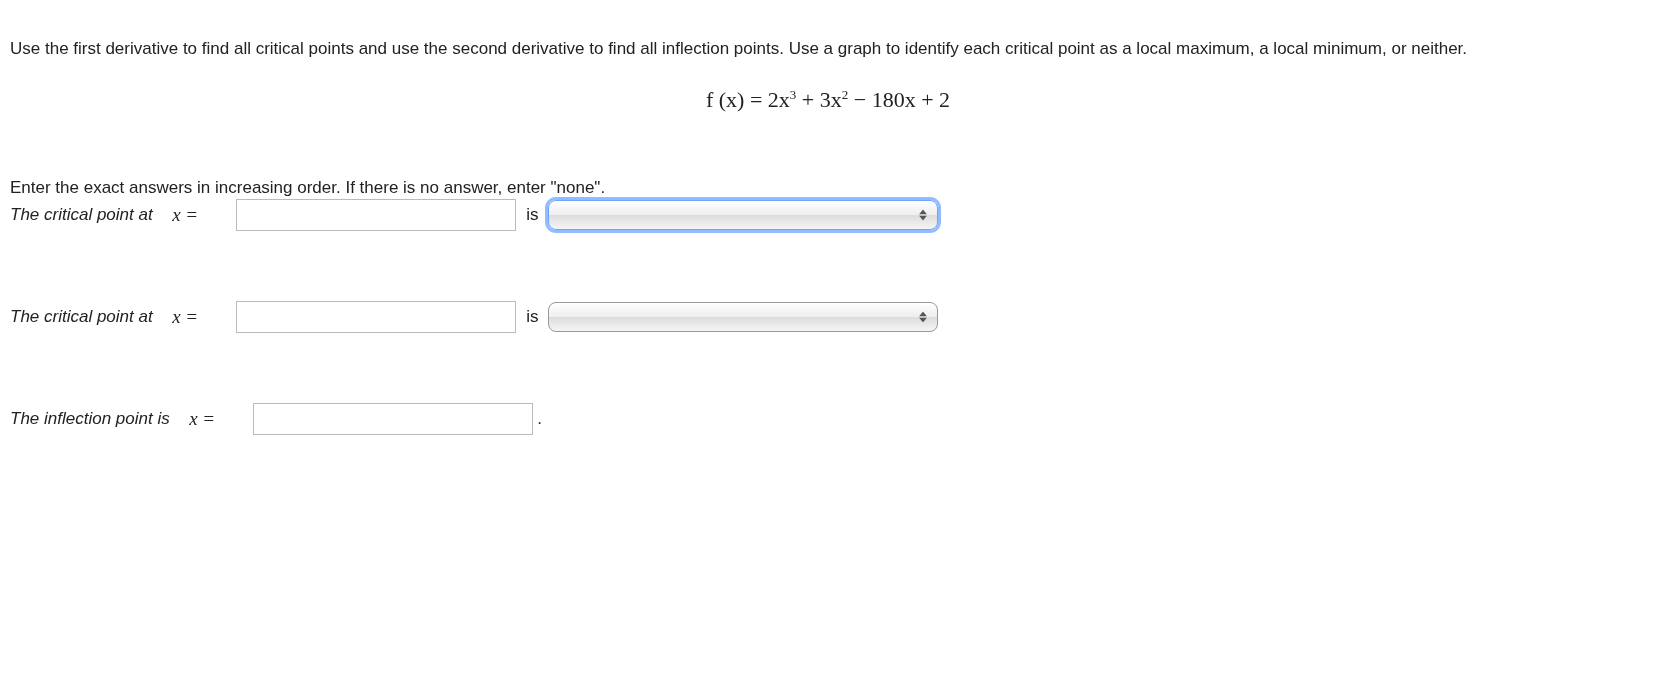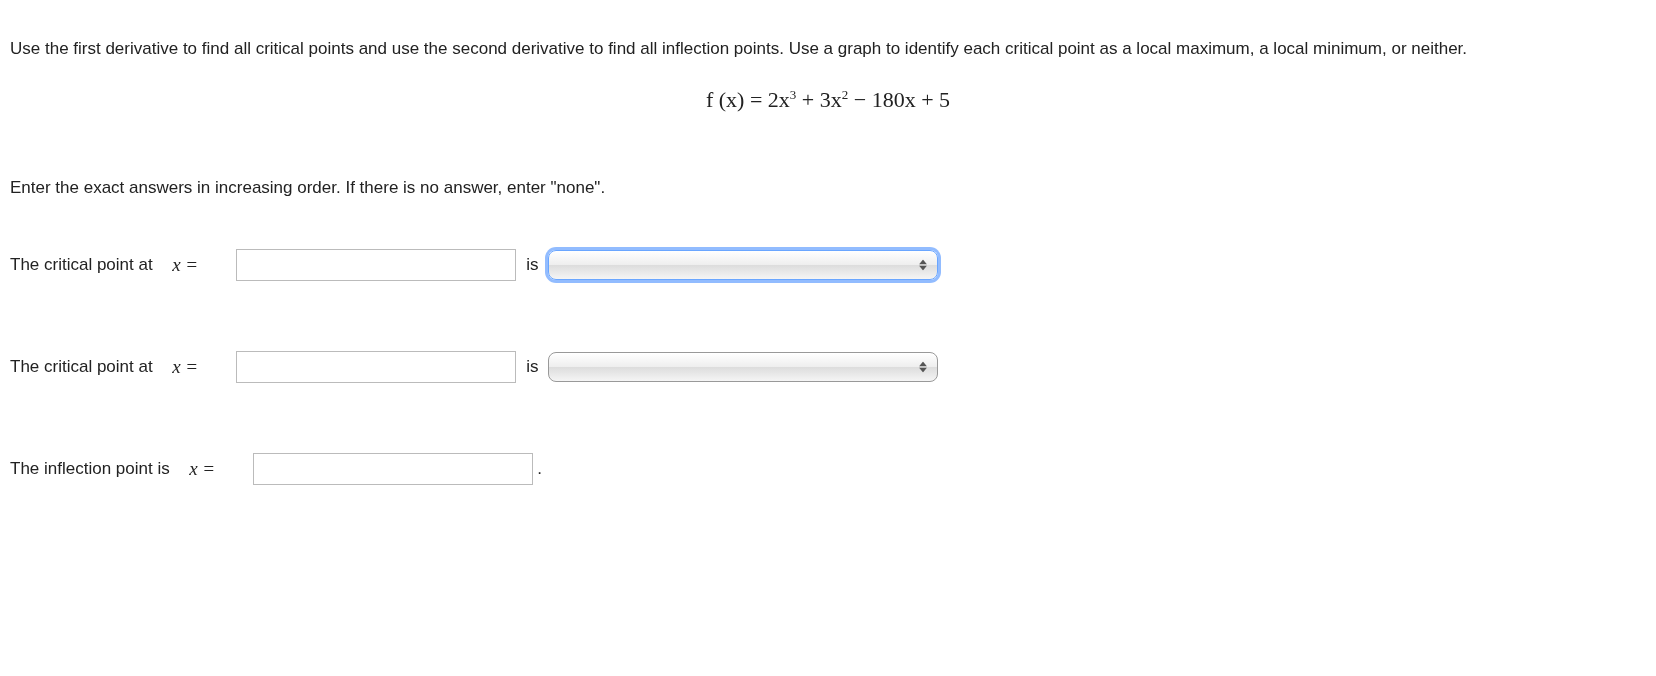--- a/index.html
+++ b/index.html
@@ -22,33 +22,33 @@
     font-size: 22px;
     margin: 10px 0 60px 0;
   }
   .formula .fx {
   }
   .formula sup {
     font-size: 13px;
     vertical-align: super;
   }
   .sub-instructions {
-    margin-bottom: 50px;
   }
   .answer-row {
     display: flex;
     align-items: center;
     margin-bottom: 70px;
     gap: 10px;
   }
   .answer-row:last-child {
     margin-bottom: 14px;
   }
   .label-text {
     white-space: pre;
+    font-style: italic;
   }
   .xeq {
     font-family: 'Times New Roman', Times, serif;
     font-style: italic;
     font-size: 19px;
   }
   input[type="text"] {
     height: 32px;
     width: 280px;
     border: 1px solid #bbb;
@@ -95,21 +95,21 @@
 </head>
 <body>
 
 <div class="instructions">Use the first derivative to find all critical points and use the second derivative to find all inflection points. Use a graph to identify each critical point as a local maximum, a local minimum, or neither.</div>
 
 <div class="formula">
   <span class="fx">f (x)</span>
   <span> = </span>
   <span class="fx">2x</span><sup>3</sup>
   <span class="fx"> + 3x</span><sup>2</sup>
-  <span class="fx"> − 180x + 5</span>
+  <span class="fx"> − 180x + 2</span>
 </div>
 
 <div class="sub-instructions">Enter the exact answers in increasing order. If there is no answer, enter "none".</div>
 
 <div class="answer-row">
   <span class="label-text">The critical point at  </span>
   <span class="xeq">x =</span>
   <span style="width:18px"></span>
   <input type="text" value="" style="">
   <span>is</span>

